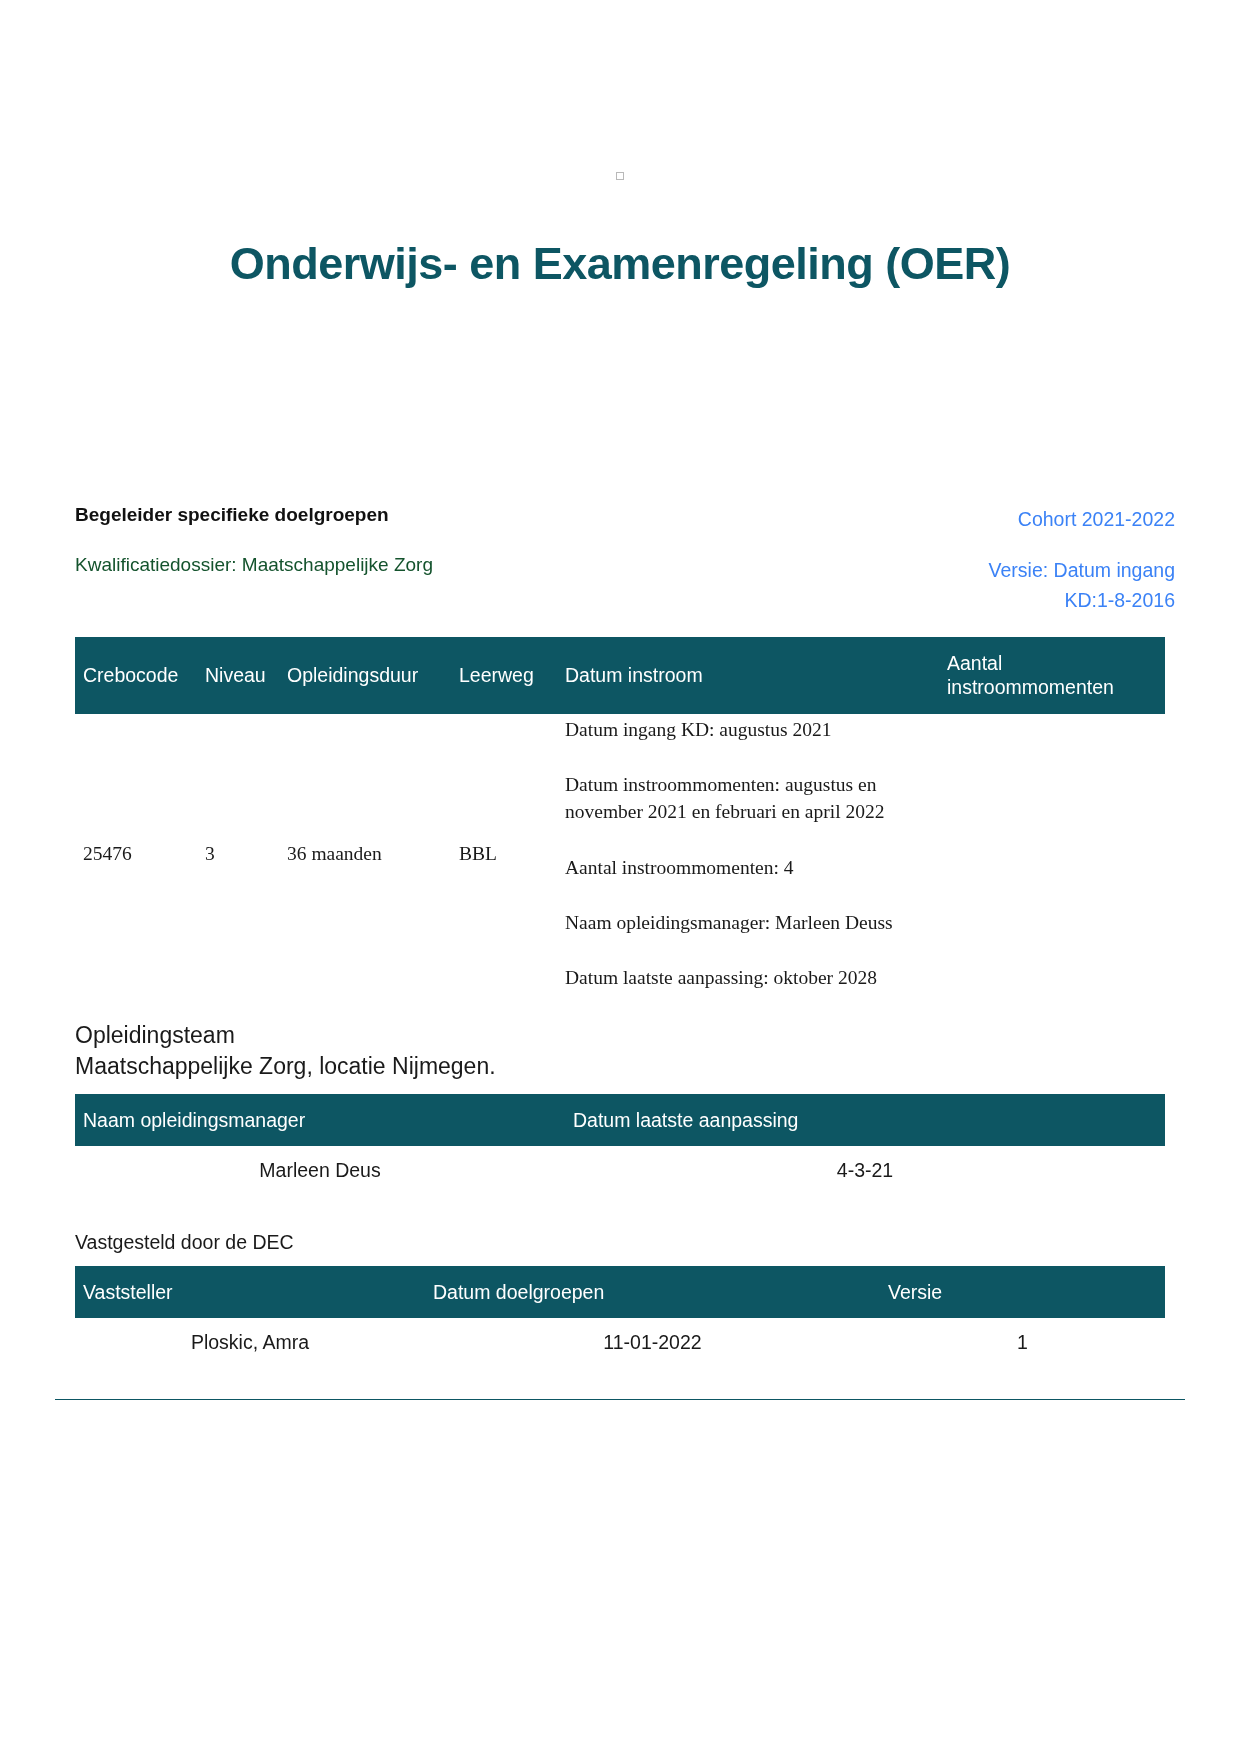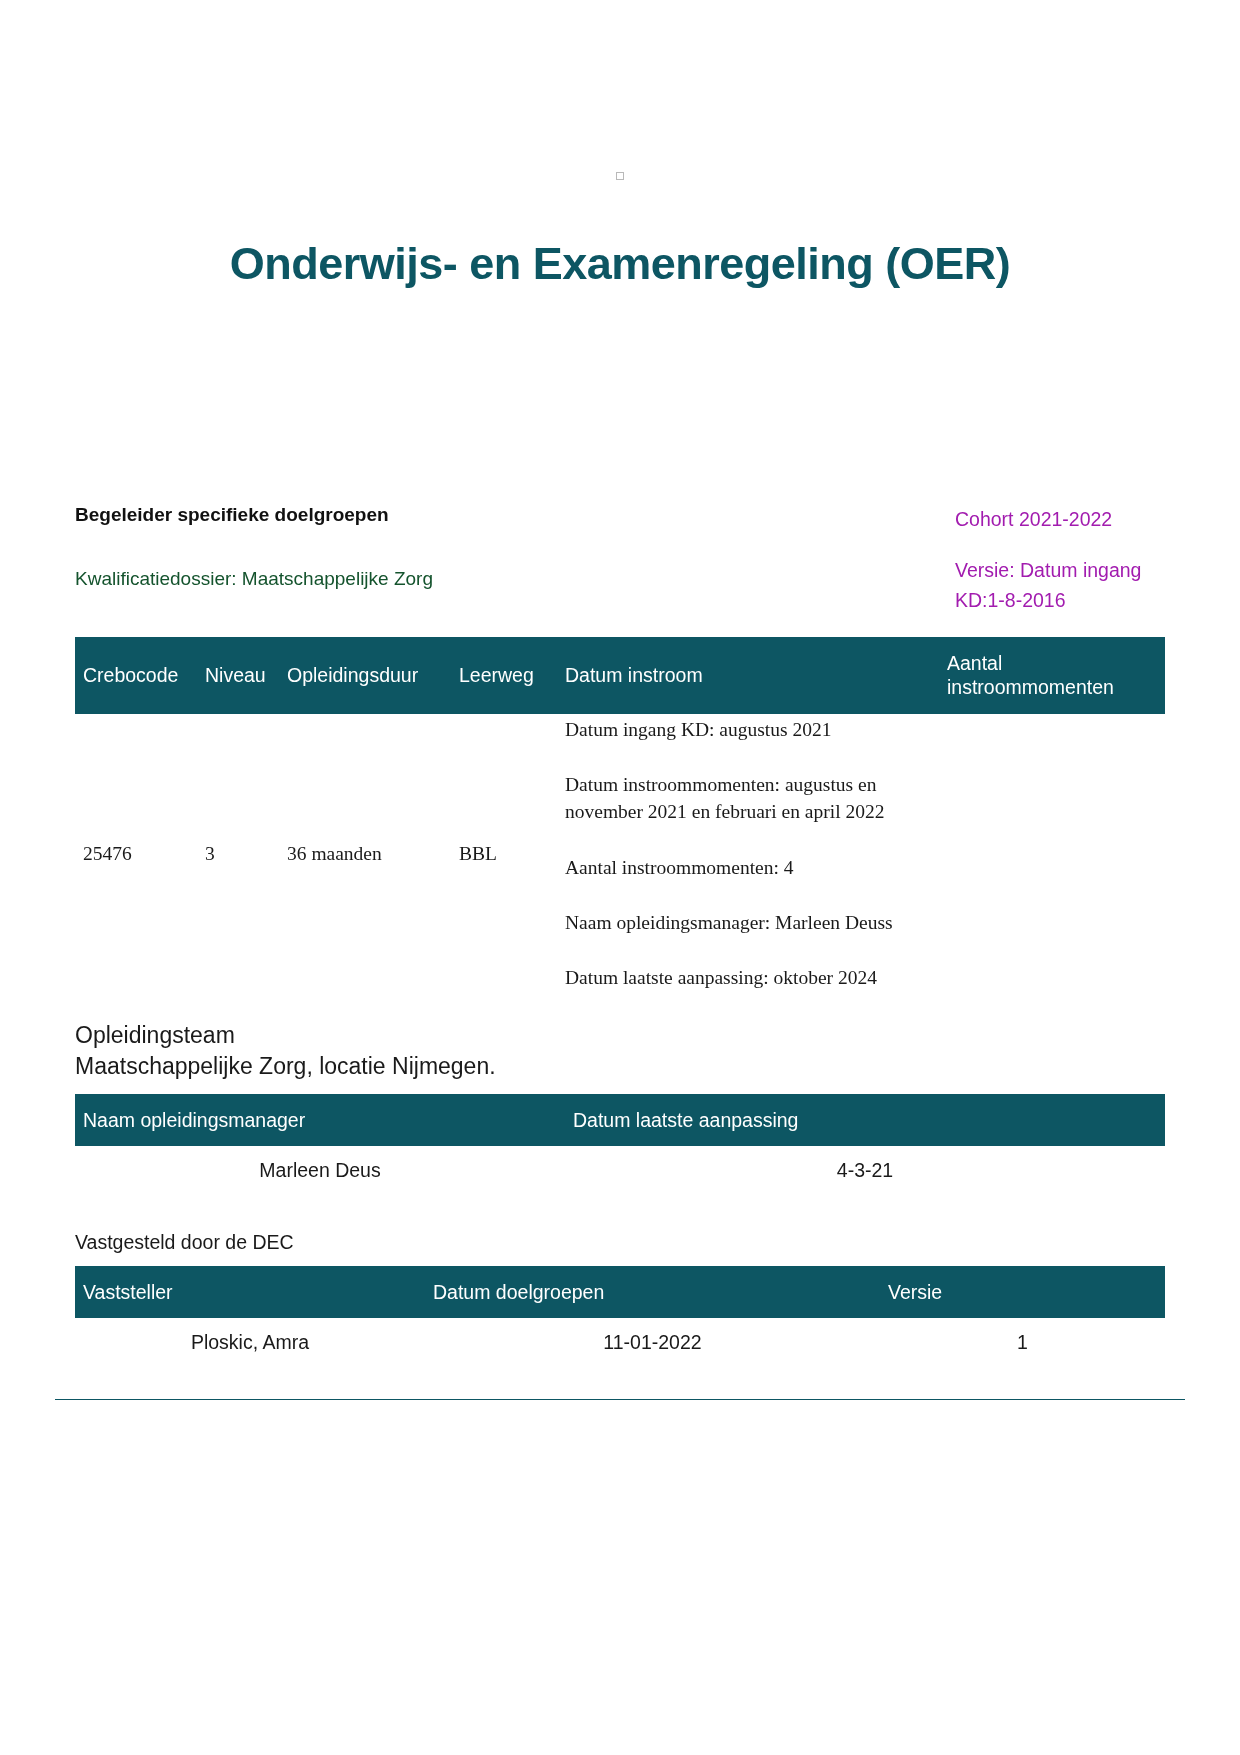--- a/index.html
+++ b/index.html
@@ -52,27 +52,28 @@
     top: 0;
     width: 780px;
   }
   .meta-right {
     position: absolute;
     left: 880px;
     top: 0;
     width: 220px;
     font-size: 19.5px;
     line-height: 1.55;
-    color: #a21caf;
+    color: #3b82f6;
+    text-align: right;
   }
   .program-name {
     font-size: 19px;
     font-weight: bold;
     color: #111;
-    margin: 0 0 42px 0;
+    margin: 0 0 28px 0;
   }
   .kd-line {
     font-size: 19px;
     color: #14532d;
     margin: 0;
   }
   .meta-right .cohort {
     margin: 0 0 21px 0;
   }
   .meta-right .version {
@@ -181,21 +182,21 @@
       <tr>
         <td>25476</td>
         <td>3</td>
         <td>36 maanden</td>
         <td>BBL</td>
         <td class="cell-detail">
           <p>Datum ingang KD: augustus 2021</p>
           <p>Datum instroommomenten: augustus en november 2021 en februari en april 2022</p>
           <p>Aantal instroommomenten: 4</p>
           <p>Naam opleidingsmanager: Marleen Deuss</p>
-          <p>Datum laatste aanpassing: oktober 2024</p>
+          <p>Datum laatste aanpassing: oktober 2028</p>
         </td>
         <td></td>
       </tr>
     </tbody>
   </table>
 
   <div class="team-block">
     <p>Opleidingsteam</p>
     <p>Maatschappelijke Zorg, locatie Nijmegen.</p>
   </div>

